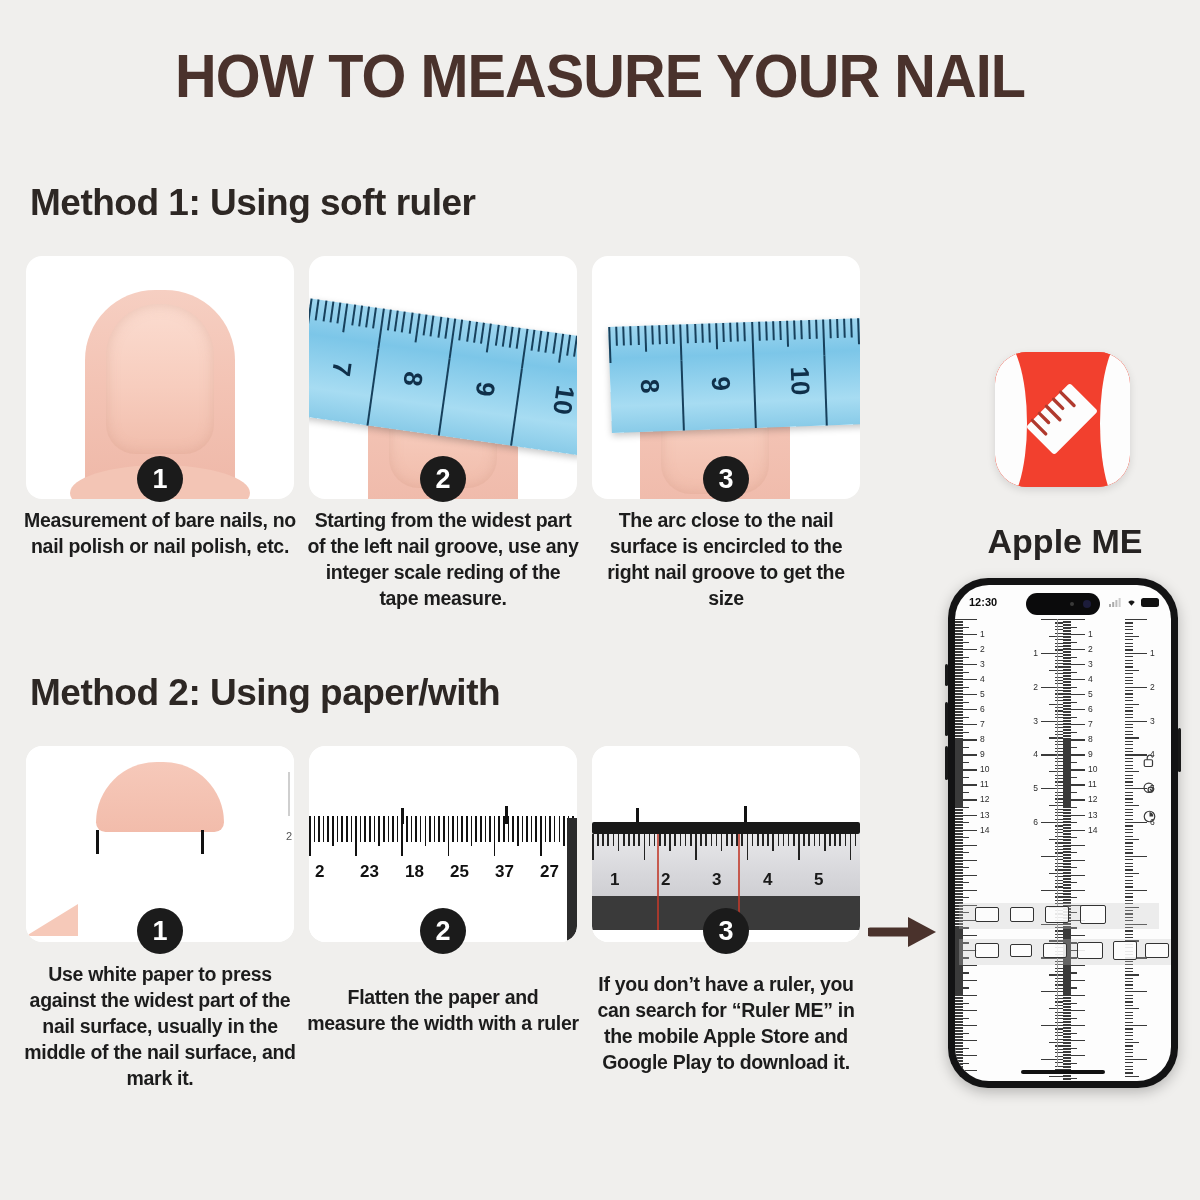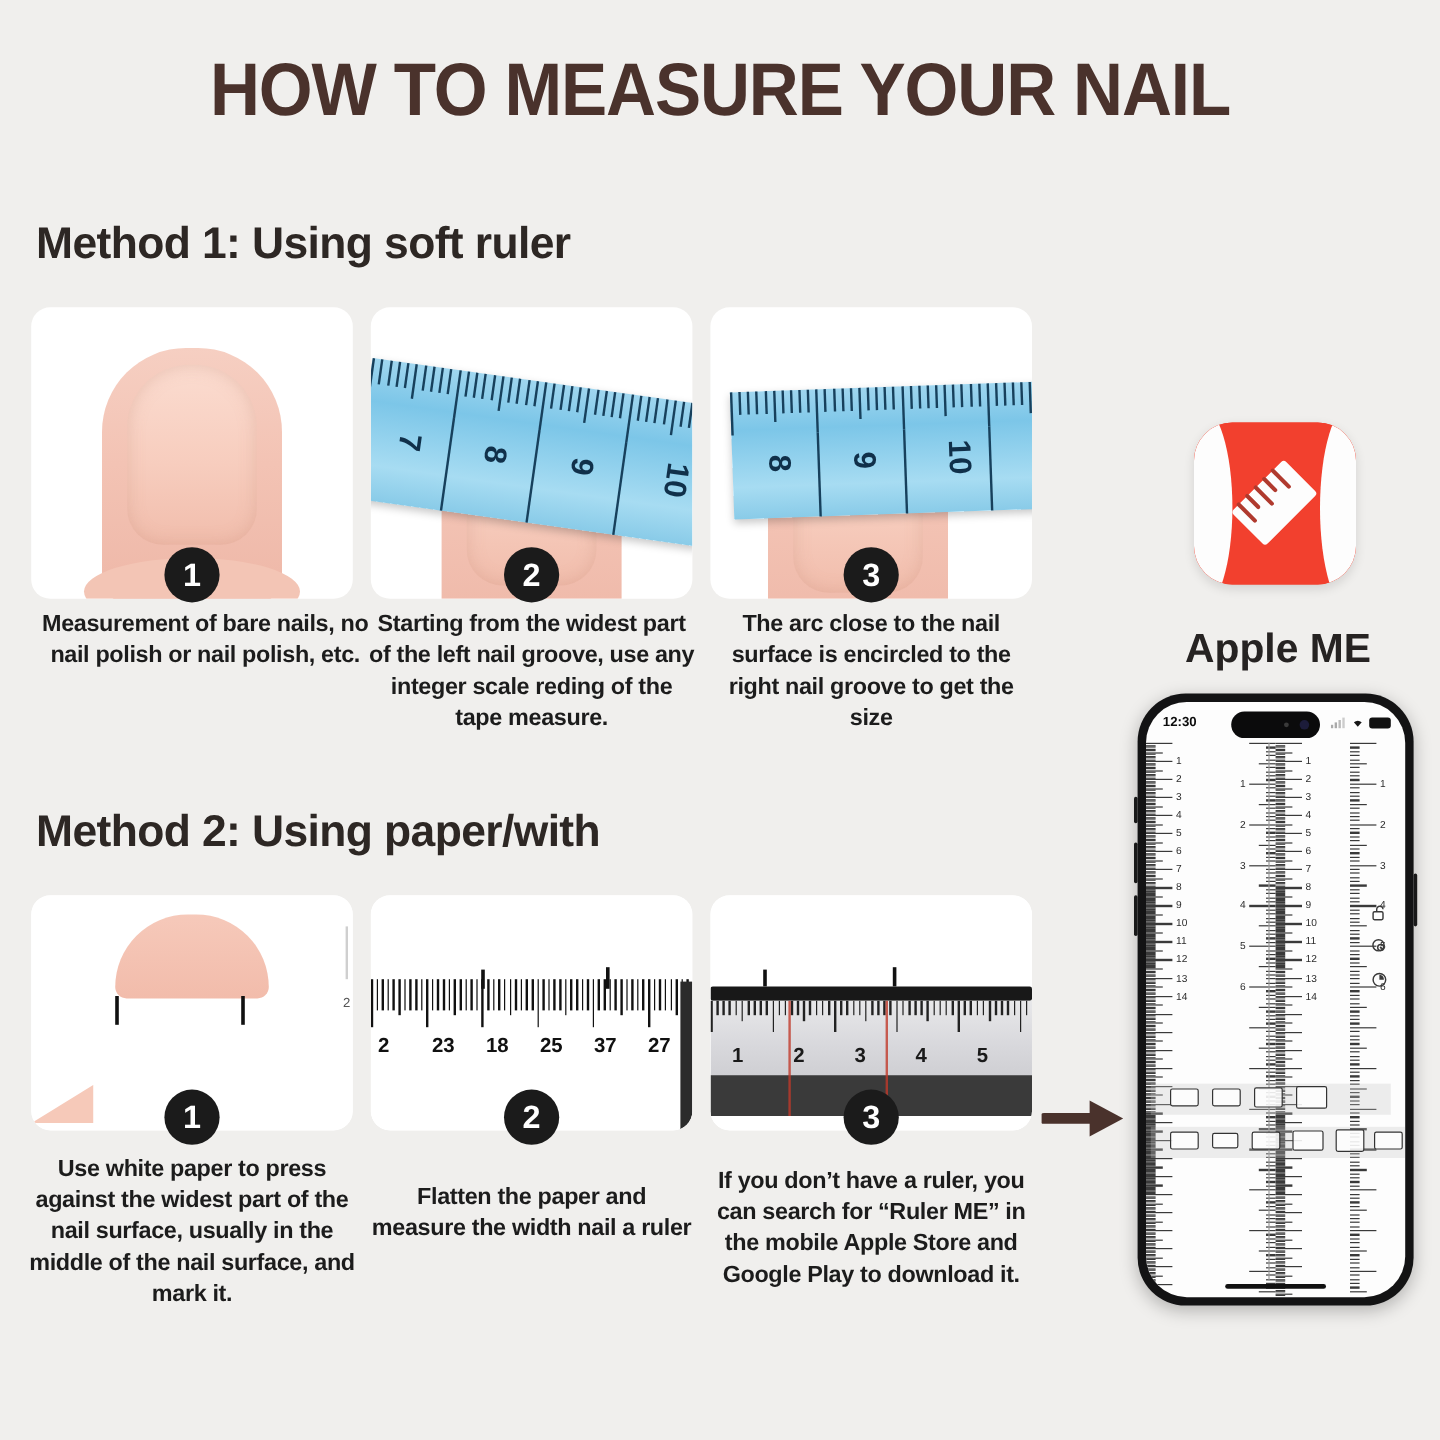--- a/index.html
+++ b/index.html
@@ -172,21 +172,21 @@
 
 <div class="card" style="left:26px;top:256px;width:268px;height:243px;">
   <div class="photo">
     <div class="finger">
         <div class="knuckle"></div>
         <div class="nail"></div>
       </div>
   </div>
 </div>
 <div class="badge" style="left:137px;top:456px;">1</div>
-<div class="caption" style="left:35px;top:508px;width:272px;">Measurement of bare nails, no nail polish or nail polish, etc.</div>
+<div class="caption" style="left:24px;top:508px;width:272px;">Measurement of bare nails, no nail polish or nail polish, etc.</div>
 
 <div class="card" style="left:309px;top:256px;width:268px;height:243px;">
   <div class="photo">
     <div class="finger" style="bottom:-40px;">
         <div class="nail"></div>
       </div>
     <div class="tape" id="tape1" style="left:-8px;top:62px;width:290px;height:118px;transform:rotate(8deg);">
       <div class="ticks" id="tape1ticks">
           <div class="tick" style="left: 0px; height: 100%;"></div>
           <div class="tick" style="left: 7.25px; height: 52%;"></div>
@@ -379,21 +379,21 @@
         <div class="pr-num" style="left: 141px; top: 46px;">25</div>
         <div class="pr-num" style="left: 186px; top: 46px;">37</div>
         <div class="pr-num" style="left: 231px; top: 46px;">27</div>
       </div>
     <div style="position:absolute;left:92px;top:62px;width:3px;height:16px;background:#111;"></div>
     <div style="position:absolute;left:196px;top:60px;width:3px;height:18px;background:#111;"></div>
     <div style="position:absolute;right:0;top:72px;width:10px;height:124px;background:#2b2b2b;"></div>
   </div>
 </div>
 <div class="badge" style="left:420px;top:908px;">2</div>
-<div class="caption" style="left:307px;top:985px;width:272px;">Flatten the paper and measure the width nail a ruler</div>
+<div class="caption" style="left:307px;top:985px;width:272px;">Flatten the paper and measure the width with a ruler</div>
 
 <div class="card" style="left:592px;top:746px;width:268px;height:196px;">
   <div class="photo" style="background:#fff;">
     <div style="position:absolute;left:0;right:0;top:76px;height:12px;background:#181818;border-radius:2px;"></div>
     <div class="metal" id="metalRuler" style="top:88px;height:62px;">
         <div class="metal-tick" style="left: 0px; height: 26px;"></div>
         <div class="metal-tick" style="left: 5.15385px; height: 12px;"></div>
         <div class="metal-tick" style="left: 10.3077px; height: 12px;"></div>
         <div class="metal-tick" style="left: 15.4615px; height: 12px;"></div>
         <div class="metal-tick" style="left: 20.6154px; height: 12px;"></div>

